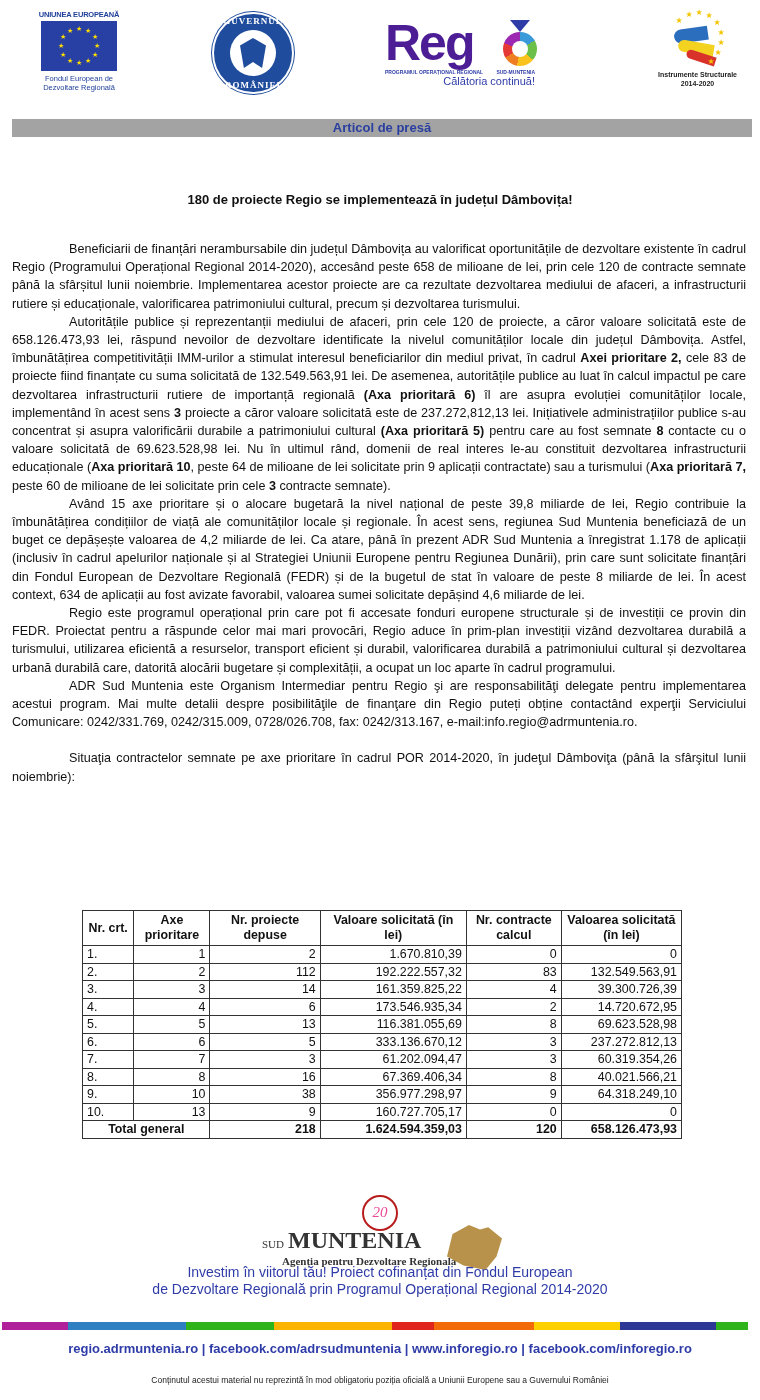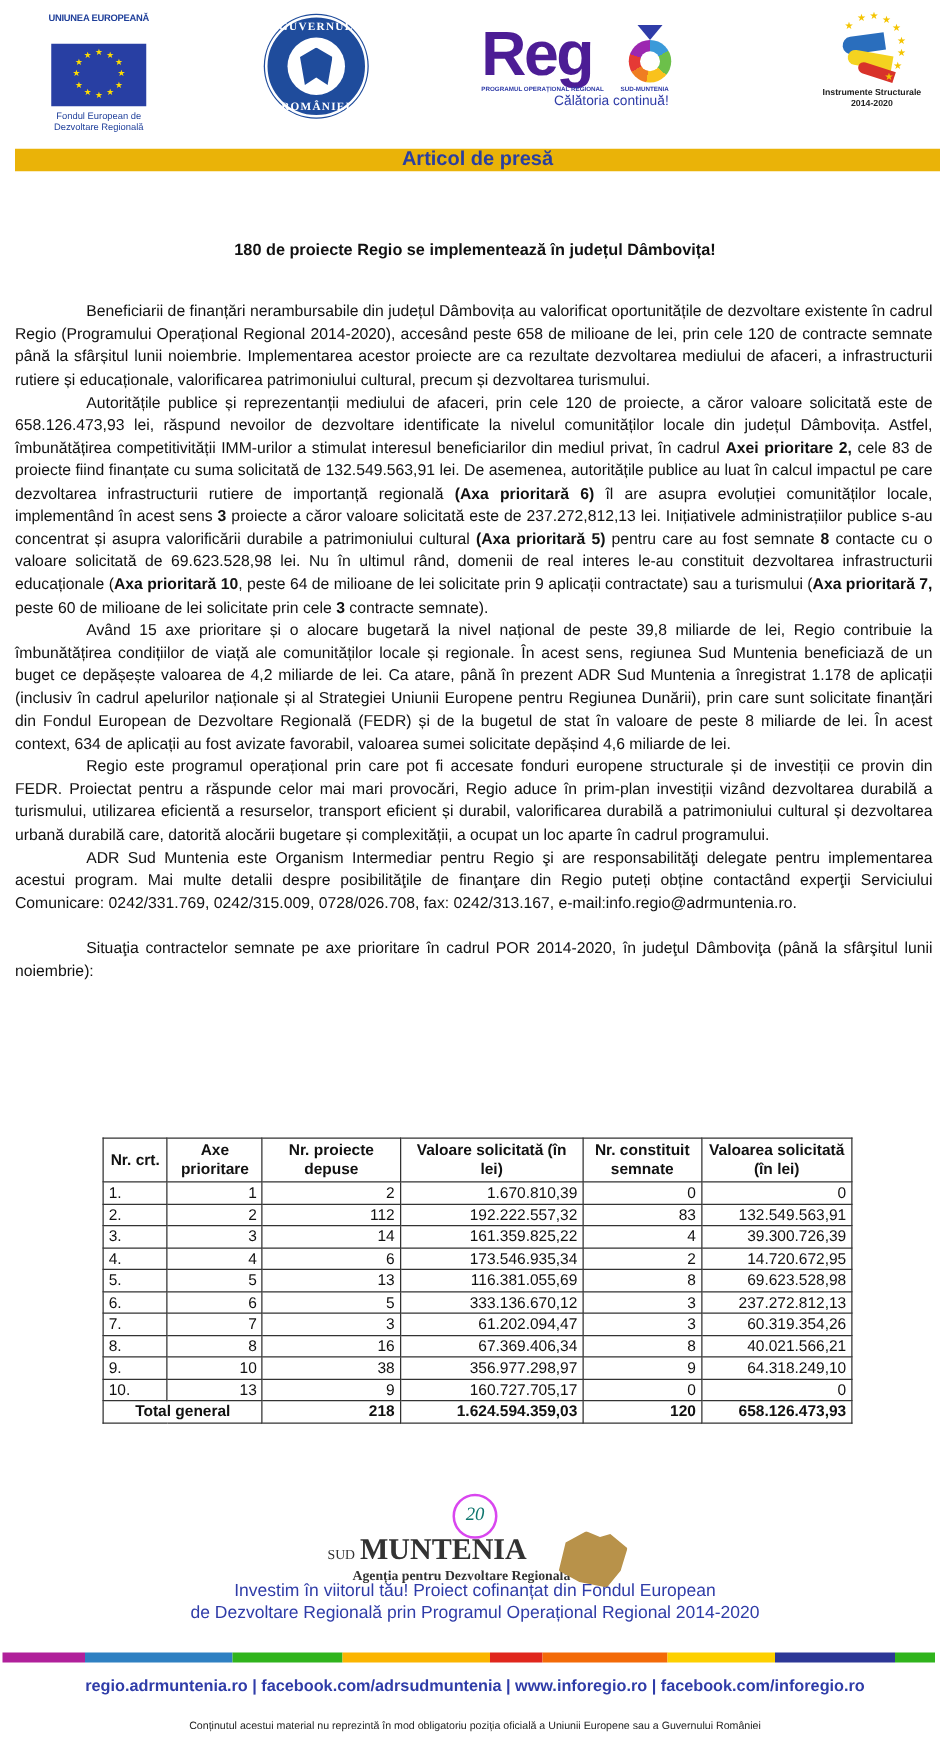--- a/index.html
+++ b/index.html
@@ -2,21 +2,21 @@
 <html><head>
 <meta charset="utf-8">
 <style>
   html, body { margin: 0; padding: 0; background: #ffffff; }
   body { width: 760px; height: 1400px; position: relative; overflow: hidden;
          font-family: "Liberation Sans", sans-serif; color: #111; }
   .abs { position: absolute; }
 
   
   .logo-eu { left: 38px; top: 10px; width: 82px; text-align: center; }
-  .eu-top { font-size: 7.5px; color: #1f3f9a; font-weight: bold; letter-spacing: -0.2px; margin-bottom: 16px; }
+  .eu-top { font-size: 7.5px; color: #1f3f9a; font-weight: bold; letter-spacing: -0.2px; margin-bottom: 2px; }
   .eu-flag { width: 76px; height: 50px; background: #283fa3; margin: 0 auto; position: relative; }
   .eu-flag span { position: absolute; color: #ffdd00; font-size: 7px; line-height: 7px; }
   .eu-bot { font-size: 7.5px; color: #1f3f9a; line-height: 9px; margin-top: 3px; }
 
   .logo-gov { left: 212px; top: 12px; width: 78px; height: 78px; border-radius: 50%;
               background: #1f4c9c; border: 2px solid #fff; box-shadow: 0 0 0 1px #1f4c9c; }
   .gov-inner { position: absolute; left: 16px; top: 16px; width: 46px; height: 46px; border-radius: 50%;
                background: #fff; display: flex; align-items: center; justify-content: center; }
   .gov-eagle { width: 26px; height: 30px; background: #1f4c9c; clip-path: polygon(50% 0, 100% 25%, 85% 100%, 50% 80%, 15% 100%, 0 25%); }
   .gov-text-top { position: absolute; top: 2px; left: 0; width: 78px; text-align: center; color: #fff; font-size: 9px; font-weight: bold; letter-spacing: 1px; font-family: "Liberation Serif", serif; }
@@ -33,43 +33,43 @@
 
   .logo-is { left: 650px; top: 10px; width: 95px; text-align: center; }
   .is-mark { width: 60px; height: 60px; margin: 0 auto; position: relative; }
   .is-mark .b1 { position: absolute; left: 6px; top: 18px; width: 34px; height: 14px; background: #2a6ebd; border-radius: 14px 0 0 14px; transform: rotate(-8deg); }
   .is-mark .b2 { position: absolute; left: 10px; top: 32px; width: 36px; height: 12px; background: #f4d320; border-radius: 12px 0 0 12px; transform: rotate(10deg); }
   .is-mark .b3 { position: absolute; left: 18px; top: 43px; width: 30px; height: 9px; background: #d8322a; border-radius: 9px 0 0 9px; transform: rotate(18deg); }
   .is-star { position: absolute; color: #f4c400; font-size: 8px; }
   .is-text { font-size: 7px; font-weight: bold; color: #222; line-height: 9px; }
 
   
-  .banner { left: 12px; top: 119px; width: 740px; height: 18px; background: #eab308;
-            color: #2a3fa0; font-weight: bold; font-size: 16px; text-align: center; line-height: 18px; }
+  .banner { left: 12px; top: 119px; width: 740px; height: 18px; background: #a3a3a3;
+            color: #2a3fa0; font-weight: bold; font-size: 13px; text-align: center; line-height: 18px; }
 
   .title { left: 0; top: 192px; width: 760px; text-align: center; font-weight: bold; font-size: 13px; }
 
   
   .body-text { left: 12px; top: 240px; width: 734px; font-size: 12.6px; line-height: 18.2px; text-align: justify; }
   .body-text p { margin: 0; text-indent: 57px; }
   .body-text b { font-weight: bold; }
   .para-gap { height: 18px; }
 
   
   .tbl { left: 82px; top: 910px; width: 600px; border-collapse: collapse; font-size: 12.4px; }
   .tbl th, .tbl td { border: 1px solid #333; padding: 0 4px; height: 16.5px; line-height: 16px; }
   .tbl th { font-weight: bold; text-align: center; line-height: 15px; padding: 2px 4px; }
   .tbl td.num { text-align: right; }
   .tbl td.left { text-align: left; }
   .tbl tr.total td { font-weight: bold; }
   .tbl tr.total td.center { text-align: center; }
 
   
   .sm-logo { left: 262px; top: 1195px; width: 240px; height: 75px; }
-  .sm-laurel { position: absolute; left: 100px; top: 0; width: 32px; height: 32px; border-radius: 50%; border: 2px solid #d946ef; text-align: center; font-style: italic; font-family: "Liberation Serif", serif; font-size: 15px; line-height: 30px; color: #0f766e; }
+  .sm-laurel { position: absolute; left: 100px; top: 0; width: 32px; height: 32px; border-radius: 50%; border: 2px solid #b91c1c; text-align: center; font-style: italic; font-family: "Liberation Serif", serif; font-size: 15px; line-height: 30px; color: #ec4899; }
   .sm-name { position: absolute; left: 0; top: 32px; font-family: "Liberation Serif", serif; color: #333; text-align: right; }
   .sm-name .sud { font-size: 11px; }
   .sm-name .mun { font-size: 24px; font-weight: bold; }
   .sm-agency { position: absolute; left: 20px; top: 60px; font-family: Liberation Serif, serif; font-size: 11px; font-weight: bold; color: #333; }
   .sm-map { position: absolute; left: 185px; top: 30px; width: 55px; height: 45px; background: #b8924a; clip-path: polygon(10% 20%, 40% 0, 60% 10%, 75% 5%, 100% 30%, 90% 70%, 70% 100%, 30% 90%, 0 70%); }
 
   .slogan { left: 0; top: 1264px; width: 760px; text-align: center; color: #2f3ca8; font-size: 14px; line-height: 17px; }
 
   .rainbow { left: 2px; top: 1322px; width: 746px; height: 8px; display: flex; }
   .rainbow div { height: 8px; }
@@ -154,21 +154,21 @@
   <p>Situaţia contractelor semnate pe axe prioritare în cadrul POR 2014-2020, în judeţul Dâmboviţa (până la sfârşitul lunii noiembrie):</p>
 </div>
 
 <table class="abs tbl">
   <thead>
     <tr>
       <th style="width:44px">Nr. crt.</th>
       <th style="width:68px">Axe prioritare</th>
       <th style="width:105px">Nr. proiecte depuse</th>
       <th style="width:140px">Valoare solicitată (în lei)</th>
-      <th style="width:88px">Nr. constituit semnate</th>
+      <th style="width:88px">Nr. contracte calcul</th>
       <th style="width:113px">Valoarea solicitată (în lei)</th>
     </tr>
   </thead>
   <tbody id="tbody">
       <tr>
         <td class="left">1.</td>
         <td class="num">1</td>
         <td class="num">2</td>
         <td class="num">1.670.810,39</td>
         <td class="num">0</td>

